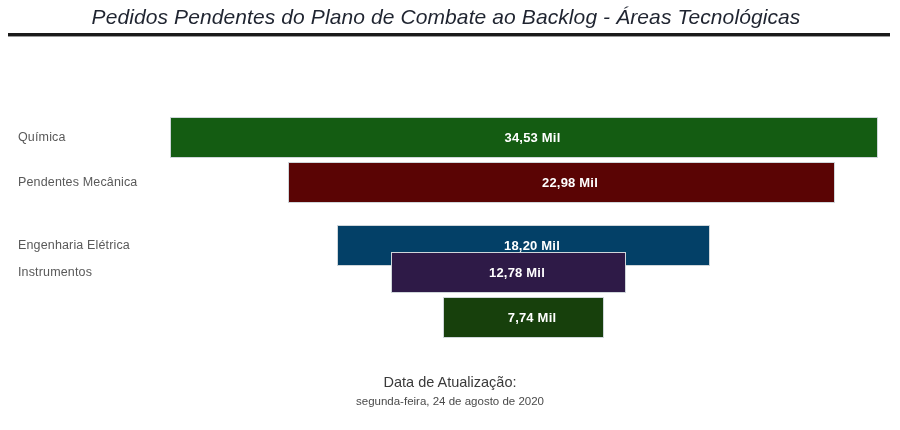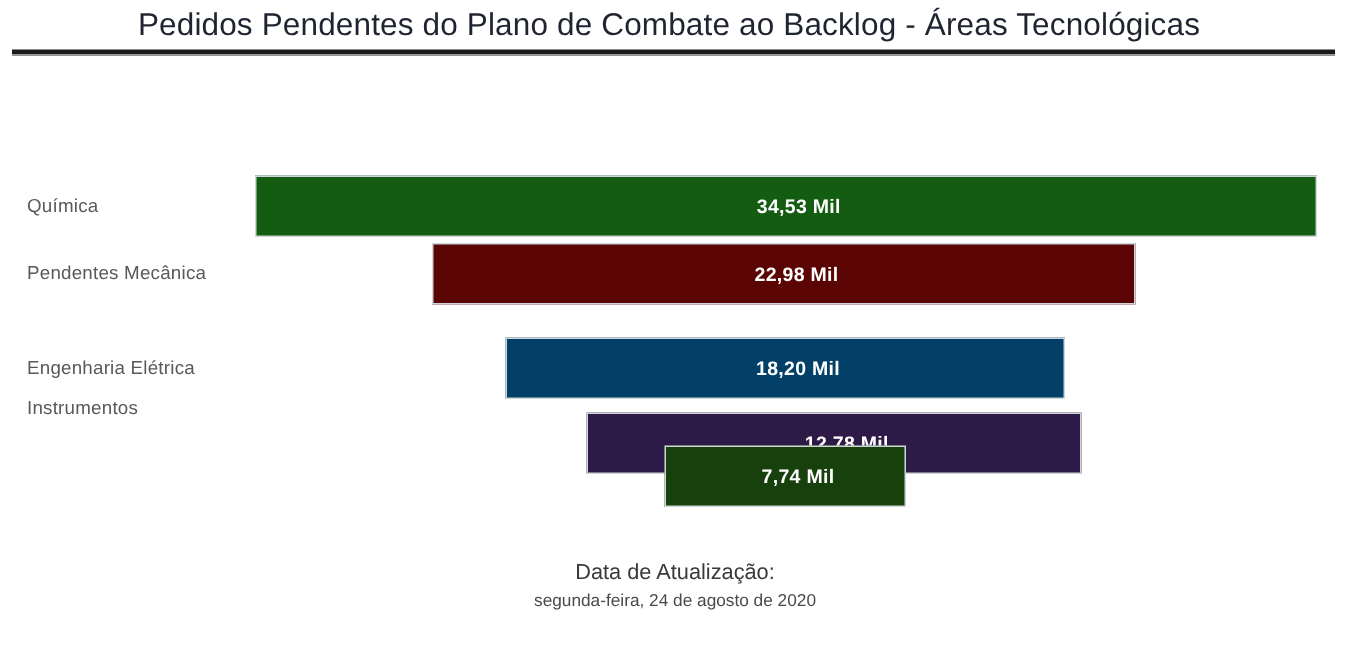--- a/index.html
+++ b/index.html
@@ -29,20 +29,21 @@
     top: 0;
     width: 900px;
     height: 40px;
   }
   .chart-title {
     position: absolute;
     left: 0;
     top: 3px;
     width: 892px;
     text-align: center;
+    font-style: italic;
     font-size: 21px;
     line-height: 27px;
     color: #1f2430;
     letter-spacing: 0.1px;
     white-space: nowrap;
   }
   .title-rule {
     position: absolute;
     left: 8px;
     top: 33px;
@@ -133,33 +134,33 @@
 
   <div class="funnel" id="funnel-body">
       <div class="funnel-row" style="top: 117px;">
         <div class="row-label">Química</div>
         <div class="row-bar" style="left: 170px; width: 708px; background: rgb(20, 92, 18);">
           <div class="bar-value">34,53 Mil</div>
         </div>
       </div>
       <div class="funnel-row" style="top: 162px;">
         <div class="row-label">Pendentes Mecânica</div>
-        <div class="row-bar" style="left: 288px; width: 469px; background: rgb(90, 4, 4); text-align: center;">
+        <div class="row-bar" style="left: 288px; width: 547px; background: rgb(90, 4, 4); text-align: center;">
           <div class="bar-value">22,98 Mil</div>
         </div>
       </div>
       <div class="funnel-row" style="top: 225px;">
         <div class="row-label">Engenharia Elétrica</div>
         <div class="row-bar" style="left: 337px; width: 373px; background: rgb(3, 64, 103);">
           <div class="bar-value">18,20 Mil</div>
         </div>
       </div>
       <div class="funnel-row" style="top: 252px;">
         <div class="row-label">Instrumentos</div>
-        <div class="row-bar" style="left: 391px; width: 330px; background: rgb(46, 26, 71); margin-top: 23px;">
+        <div class="row-bar" style="left: 391px; width: 235px; background: rgb(46, 26, 71);">
           <div class="bar-value">12,78 Mil</div>
         </div>
       </div>
       <div class="funnel-row" style="top: 297px;">
         <div class="row-bar" style="left: 443px; width: 161px; background: rgb(23, 64, 12);">
           <div class="bar-value">7,74 Mil</div>
         </div>
       </div>
     </div>
 

